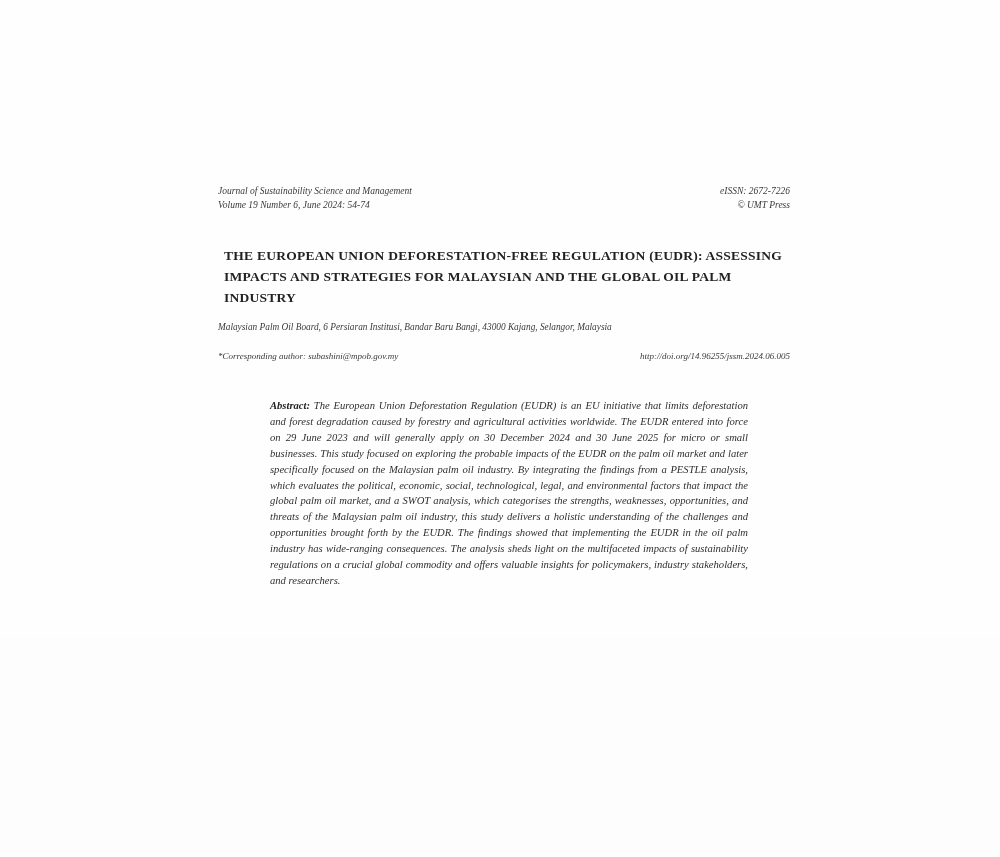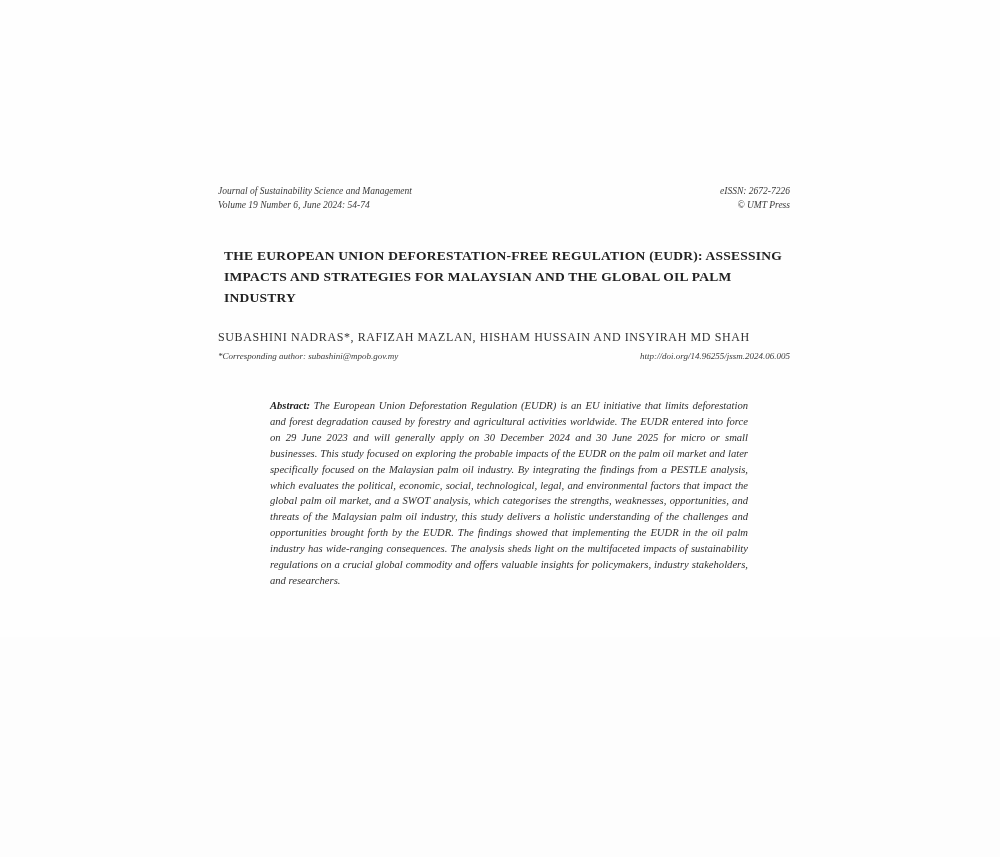--- a/index.html
+++ b/index.html
@@ -56,21 +56,21 @@
     color: #3a3a3a;
   }
   .meta-row {
     display: flex;
     justify-content: space-between;
     font-style: italic;
     font-size: 9px;
     line-height: 14px;
     color: #3a3a3a;
   }
-  .meta-row.first { margin-top: 2px; }
+  .meta-row.first { margin-top: 17px; }
   .abstract-block {
     margin: 35px 42px 0 52px;
     font-size: 10.6px;
     line-height: 15.9px;
     text-align: justify;
     color: #2e2e2e;
     font-style: italic;
   }
   .abstract-block .label { font-weight: bold; color: #222; }
   .keywords-block {
@@ -93,22 +93,22 @@
         <div>Volume 19 Number 6, June 2024: 54-74</div>
       </div>
       <div class="right">
         <div>eISSN: 2672-7226</div>
         <div>© UMT Press</div>
       </div>
     </div>
 
     <h1 class="article-title">THE EUROPEAN UNION DEFORESTATION-FREE REGULATION (EUDR): ASSESSING IMPACTS AND STRATEGIES FOR MALAYSIAN AND THE GLOBAL OIL PALM INDUSTRY</h1>
 
-    <div class="authors">SUBASHINI NADRAS*, RAFIZAH MAZLAN, HISHAM HUSSAIN AND INSYIRAH MD SHAH</div>
 
+    <div class="affiliation">Malaysian Palm Oil Board, 6 Persiaran Institusi, Bandar Baru Bangi, 43000 Kajang, Selangor, Malaysia</div>
 
     <div class="meta-row first">
       <span>*Corresponding author: subashini@mpob.gov.my</span>
       <span>http://doi.org/14.96255/jssm.2024.06.005</span>
     </div>
 
 
     <p class="abstract-block"><span class="label">Abstract:</span> <span>The European Union Deforestation Regulation (EUDR) is an EU initiative that limits deforestation and forest degradation caused by forestry and agricultural activities worldwide. The EUDR entered into force on 29 June 2023 and will generally apply on 30 December 2024 and 30 June 2025 for micro or small businesses. This study focused on exploring the probable impacts of the EUDR on the palm oil market and later specifically focused on the Malaysian palm oil industry. By integrating the findings from a PESTLE analysis, which evaluates the political, economic, social, technological, legal, and environmental factors that impact the global palm oil market, and a SWOT analysis, which categorises the strengths, weaknesses, opportunities, and threats of the Malaysian palm oil industry, this study delivers a holistic understanding of the challenges and opportunities brought forth by the EUDR. The findings showed that implementing the EUDR in the oil palm industry has wide-ranging consequences. The analysis sheds light on the multifaceted impacts of sustainability regulations on a crucial global commodity and offers valuable insights for policymakers, industry stakeholders, and researchers.</span></p>
 
 

